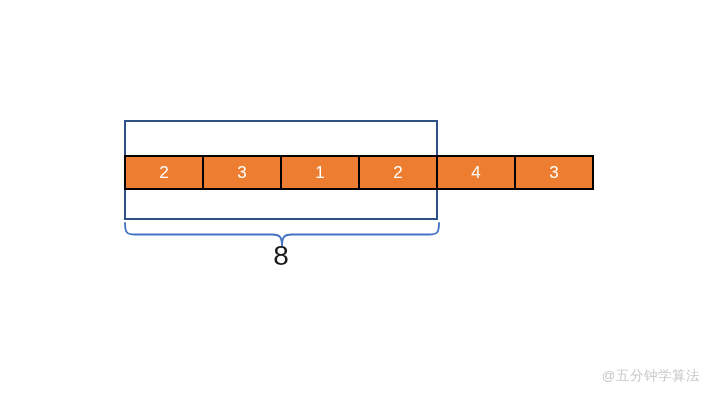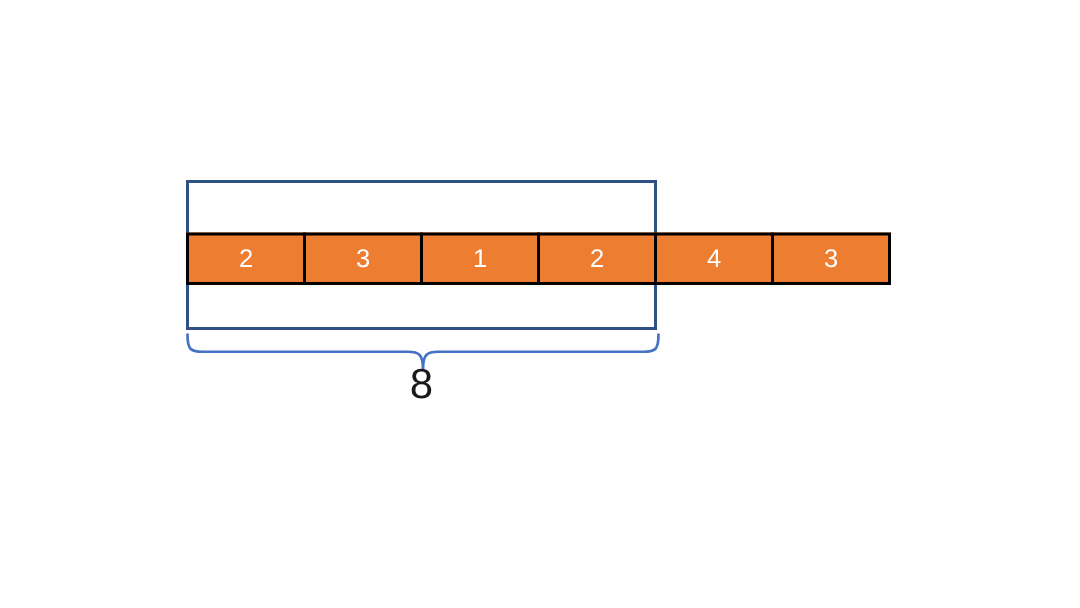--- a/index.html
+++ b/index.html
@@ -108,14 +108,15 @@
     <div class="cell">3</div>
   </div>
 
   <svg class="brace" viewBox="0 0 318 27" aria-hidden="true">
     <path d="M2,2 C2,12 4,13.5 12,13.5 L149,13.5 C156,13.5 159,15 159,25
              C159,15 162,13.5 169,13.5 L306,13.5 C314,13.5 316,12 316,2"></path>
   </svg>
 
   <div class="sum-label">8</div>
 
+  <div class="watermark">@五分钟学算法</div>
 
 </div>
 
 </body></html>

